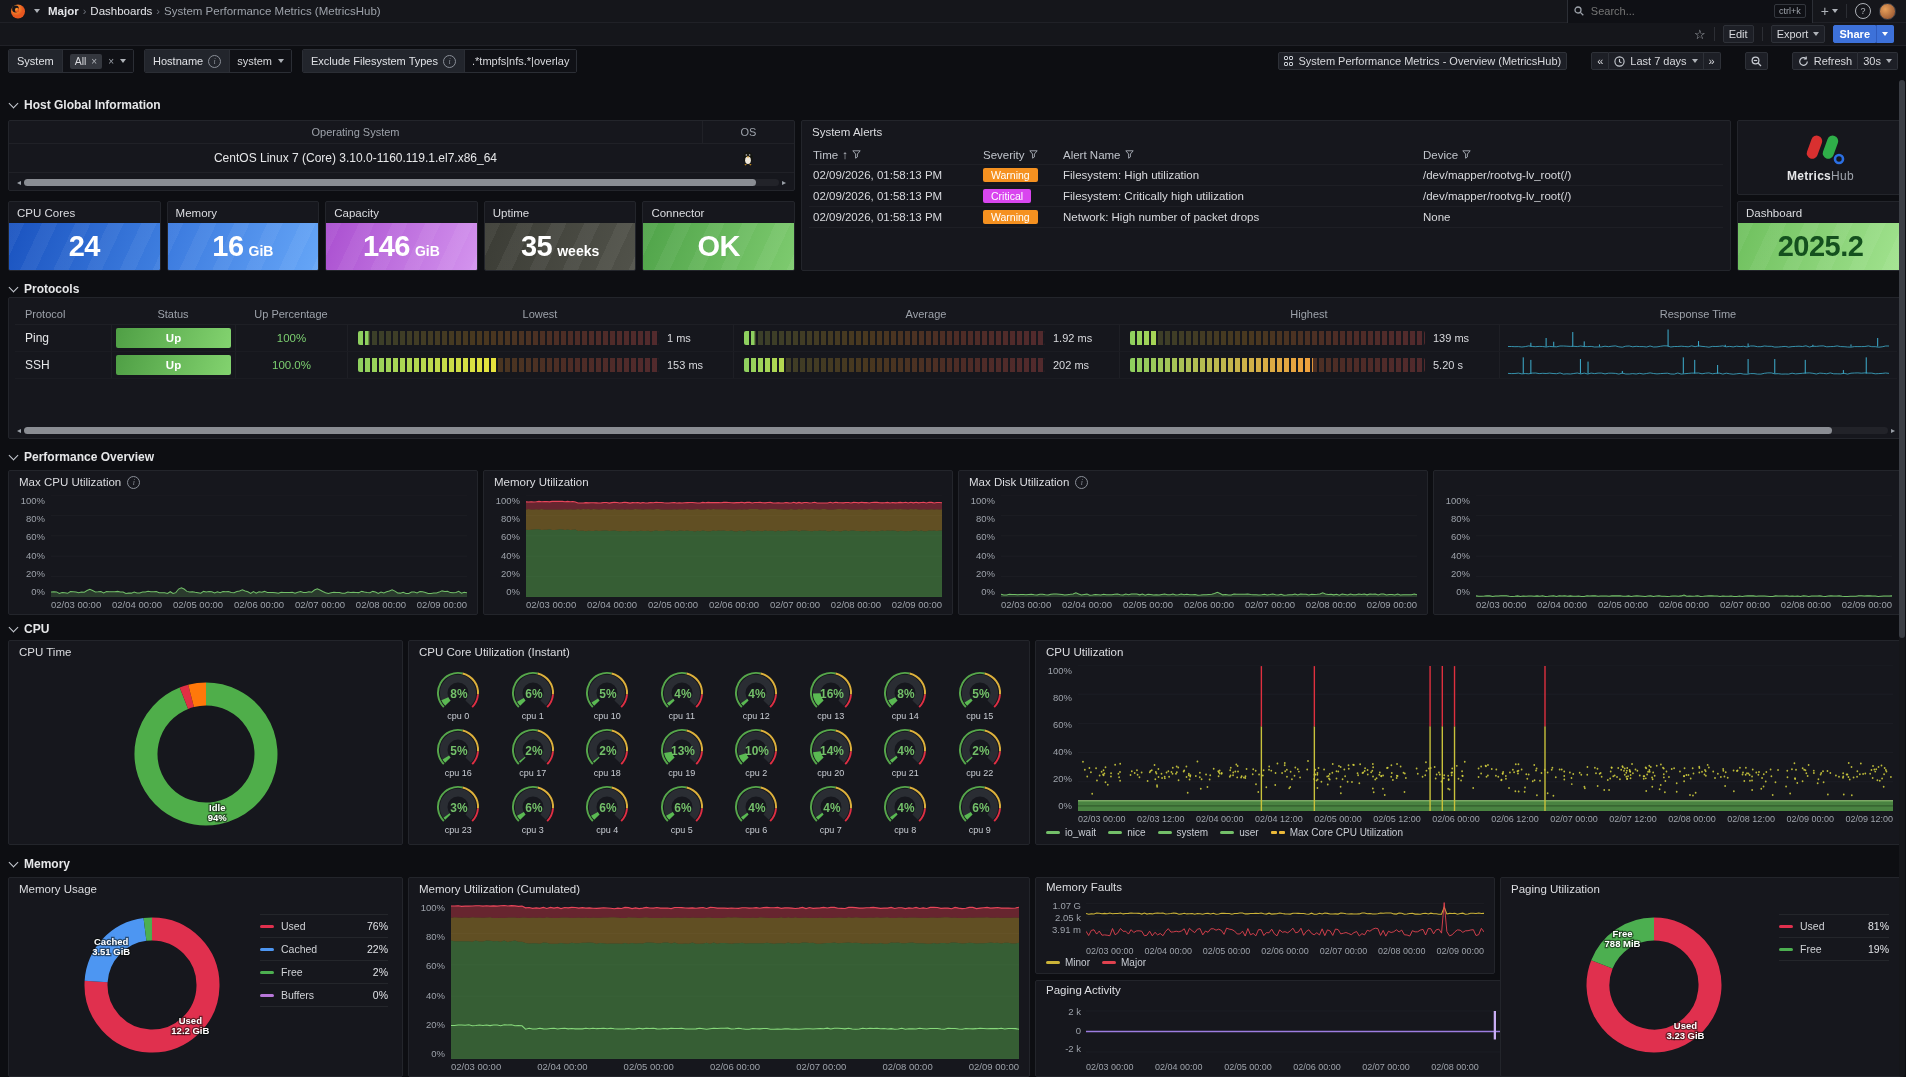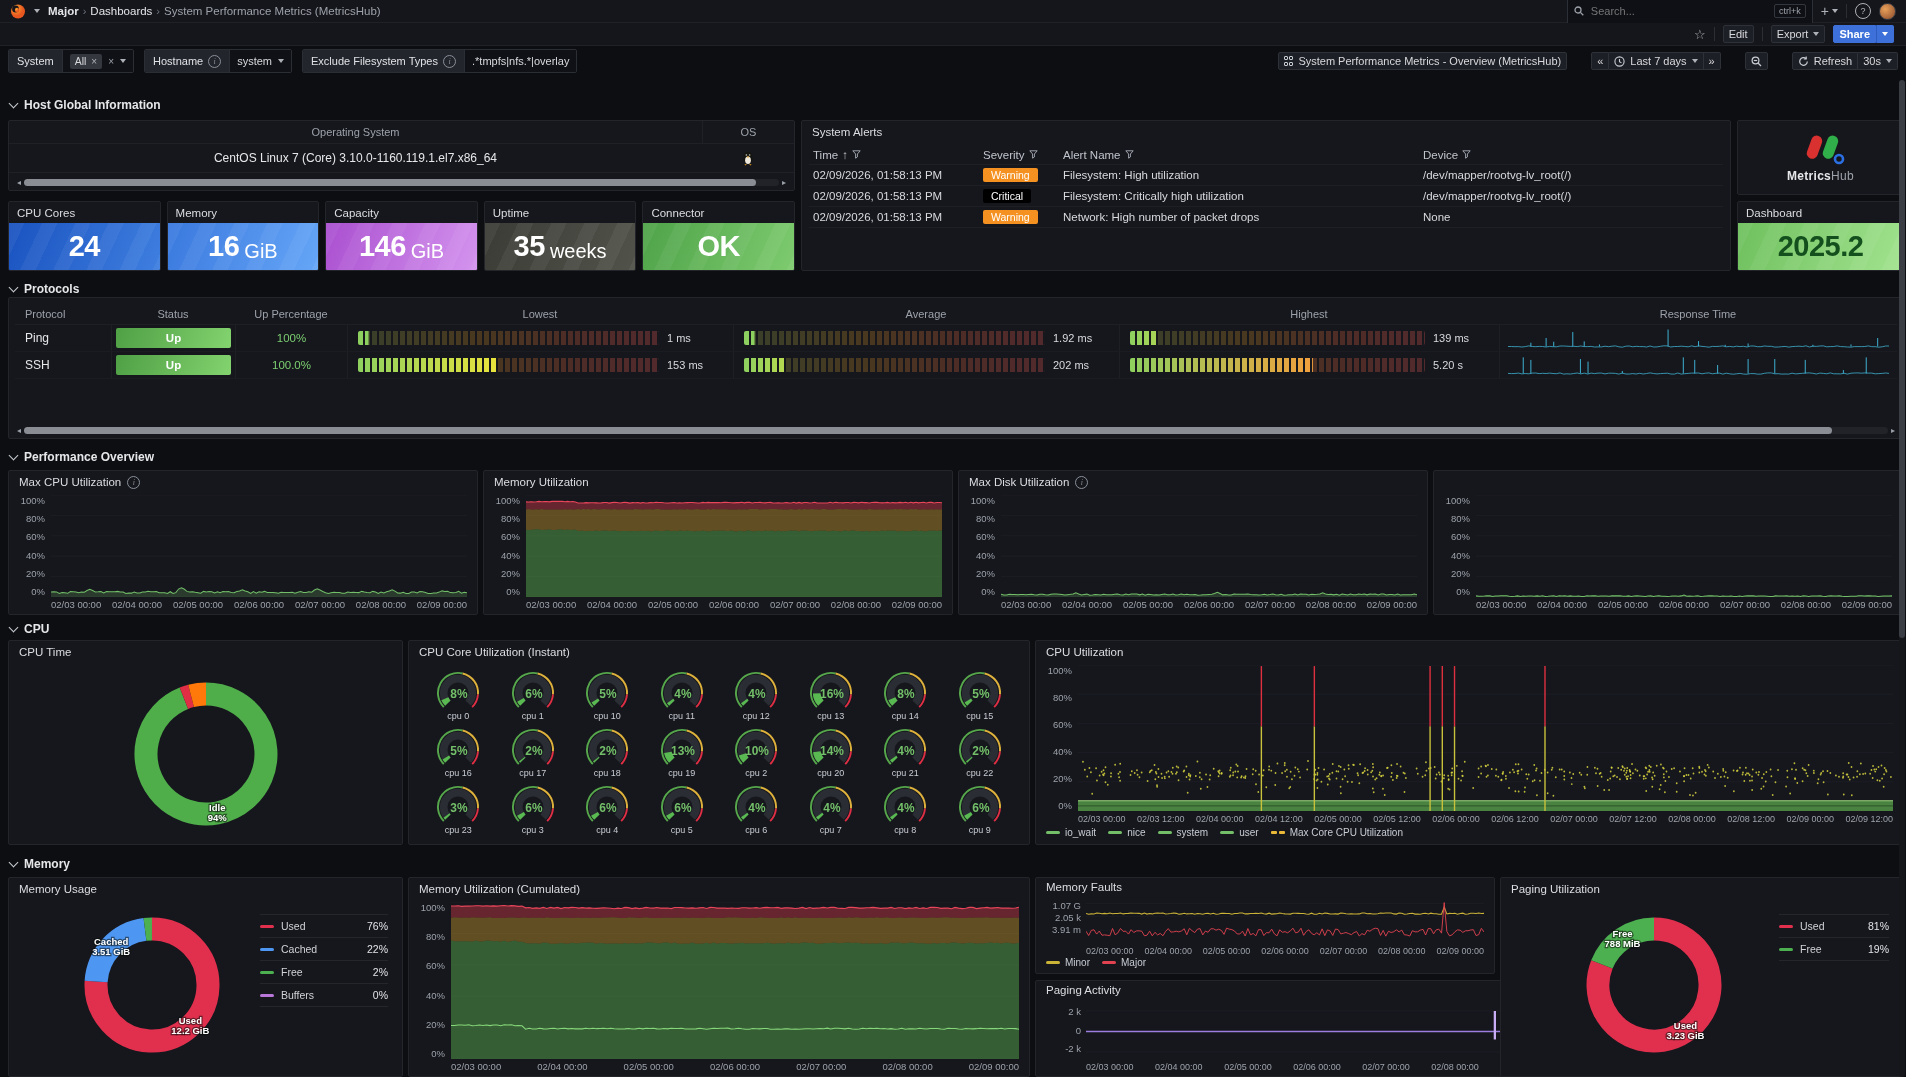--- a/index.html
+++ b/index.html
@@ -68,31 +68,31 @@
   .hscroll .arr{color:#9aa0a8;font-size:8px;line-height:8px}
   .hscroll .track{flex:1;height:7px;background:#222329;border-radius:4px;position:relative}
   .hscroll .thumb{position:absolute;left:0;top:0;bottom:0;width:97%;background:#8a8d93;border-radius:4px}
 
   .stat{background:#16171d;border:1px solid #23252b;border-radius:2px;display:flex;flex-direction:column;overflow:hidden}
   .stat-title{height:21px;display:flex;align-items:center;padding:0 8px;font-size:11.5px;color:#dcdde1}
   .stat-body{flex:1;display:flex;align-items:center;justify-content:center;gap:5px;position:relative}
   .stat-body::after{content:"";position:absolute;inset:0;
       background:repeating-linear-gradient(115deg,rgba(255,255,255,.05) 0 14px,transparent 14px 30px)}
   .stat-val{font-size:29px;font-weight:700;letter-spacing:-.5px;z-index:1}
-  .stat-unit{font-size:20px;font-weight:400;margin-top:9px;z-index:1}
+  .stat-unit{font-size:14px;font-weight:700;margin-top:9px;z-index:1}
 
   
   .atable{position:absolute;left:7px;right:7px;top:24px;bottom:4px;font-size:11.5px}
   .arow,.ahead{display:grid;grid-template-columns:170px 80px 1fr 300px;align-items:center;height:20px;
                border-bottom:1px solid #1e1f25;padding-left:4px}
   .ahead{color:#c0c4cb;height:19px}
   .ahead .hcell{display:flex;align-items:center;gap:4px}
   .badge{display:inline-block;padding:1px 8px;border-radius:2px;font-size:10.5px;color:#fff;font-weight:500}
   .b-warning{background:#f59120}
-  .b-critical{background:#000000}
+  .b-critical{background:#d946ef}
 
   
   .brandbox{display:flex;flex-direction:column;align-items:center;justify-content:center;gap:2px;height:100%}
   .brandname{font-size:12px;letter-spacing:.3px}
   .brandname b{color:#e6e7e9}.brandname span{color:#9da2aa}
 
   
   .pt-head,.pt-row{display:grid;grid-template-columns:96px 124px 112px 386px 386px 380px 1fr;align-items:center}
   .pt-head{height:21px;color:#9da2aa;font-size:11px;text-align:center;border-bottom:1px solid #1e1f25}
   .pt-head .c1{text-align:left;padding-left:10px}

